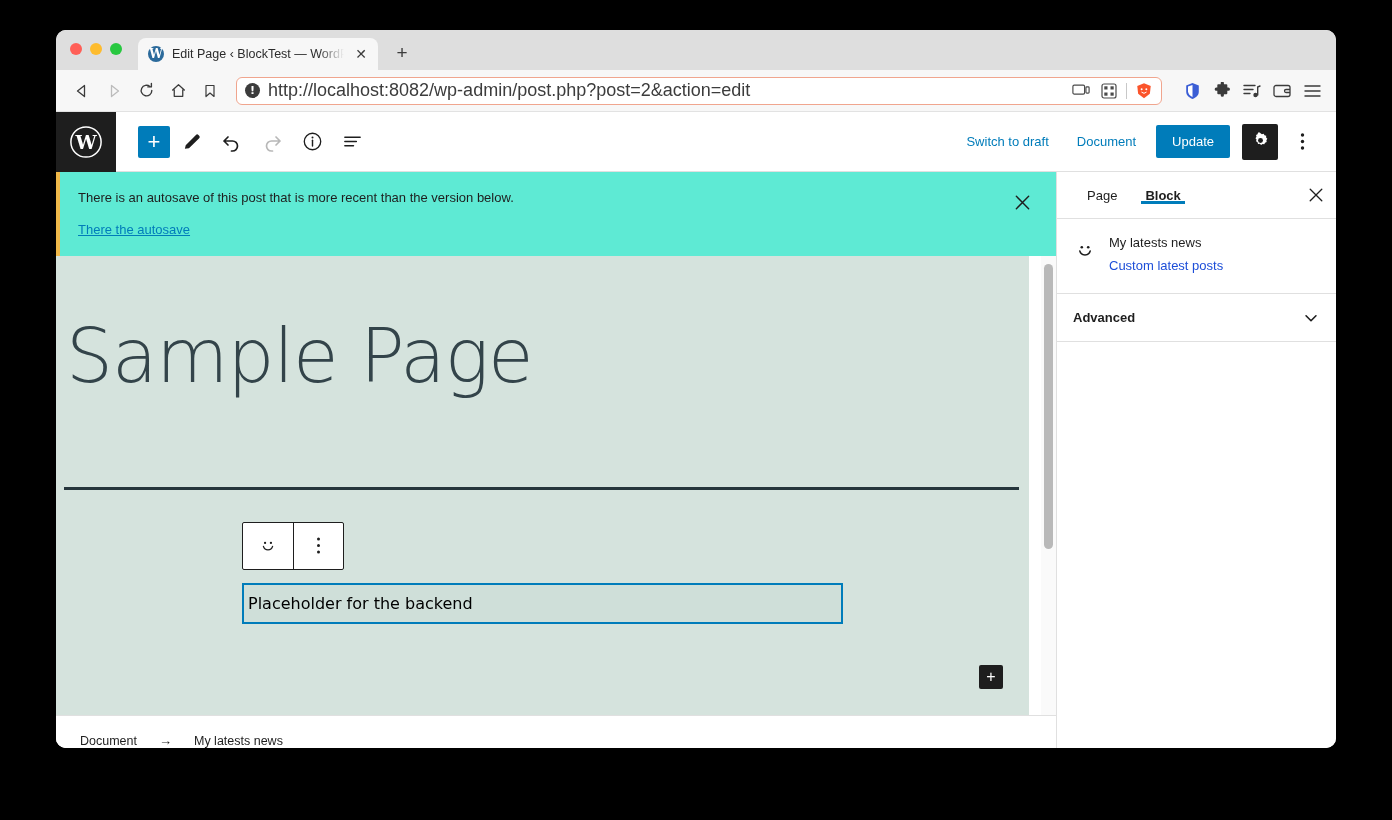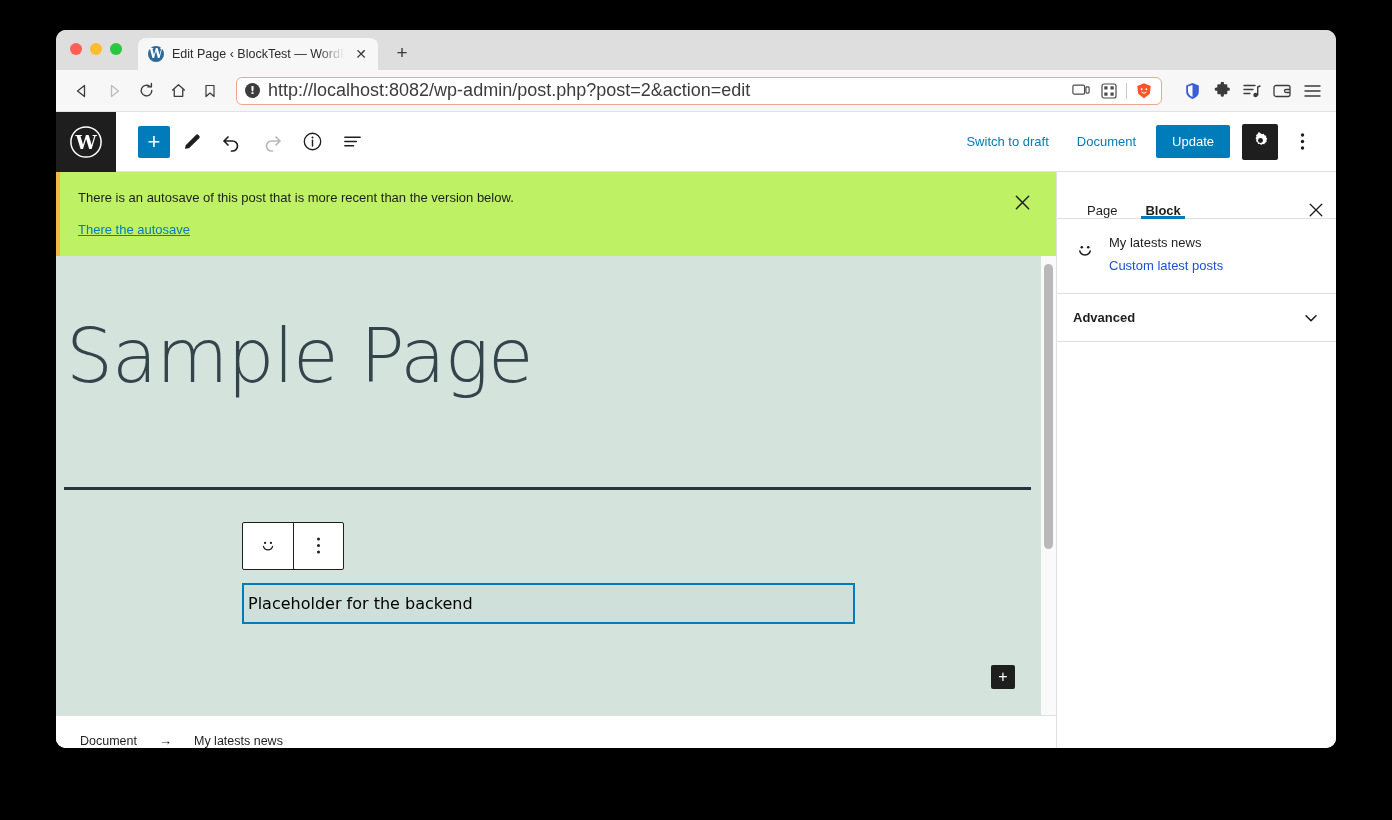--- a/index.html
+++ b/index.html
@@ -196,21 +196,21 @@
     display: flex; align-items: center; justify-content: center;
     color: #1e1e1e;
     margin-left: 2px;
   }
 
   
   .editor-body { flex: 1 1 auto; display: flex; min-height: 0; }
   .editor-main { flex: 1 1 auto; position: relative; display: flex; flex-direction: column; min-width: 0; background: #fff; }
 
   .notice {
-    background: #bef264;
+    background: #5eead4;
     border-left: 4px solid #f0b849;
     padding: 16px 20px 18px 18px;
     display: flex;
     align-items: flex-start;
     flex: 0 0 auto;
   }
   .notice-body { flex: 1 1 auto; }
   .notice-text { font-size: 13px; color: #1e1e1e; line-height: 1.5; }
   .notice-link {
     display: inline-block;
@@ -218,21 +218,21 @@
     font-size: 13px; color: #007cba;
     text-decoration: underline;
   }
   .notice-close {
     width: 28px; height: 28px;
     display: flex; align-items: center; justify-content: center;
     color: #1e1e1e; font-size: 20px; font-weight: 300;
     flex: 0 0 auto;
   }
 
-  .canvas-wrap { flex: 1 1 auto; position: relative; overflow: hidden; display: flex; }
+  .canvas-wrap { flex: 1 1 auto; position: relative; overflow: hidden; display: flex; gap: 12px; }
   .canvas {
     flex: 1 1 auto;
     background: #d5e3dd;
     padding: 60px 0 0 0;
     position: relative;
     min-width: 0;
   }
   .post-title {
     font-family: "DejaVu Sans", sans-serif;
     font-size: 74px;
@@ -313,21 +313,21 @@
     width: 280px;
     flex: 0 0 280px;
     background: #fff;
     border-left: 1px solid #e0e0e0;
     display: flex;
     flex-direction: column;
   }
   .sb-tabs {
     height: 47px;
     display: flex;
-    align-items: flex-end;
+    align-items: center;
     border-bottom: 1px solid #e0e0e0;
     padding-left: 16px;
   }
   .sb-tab {
     padding: 0 14px;
     display: flex; align-items: center;
     font-size: 13px;
     color: #1e1e1e;
     position: relative;
   }

